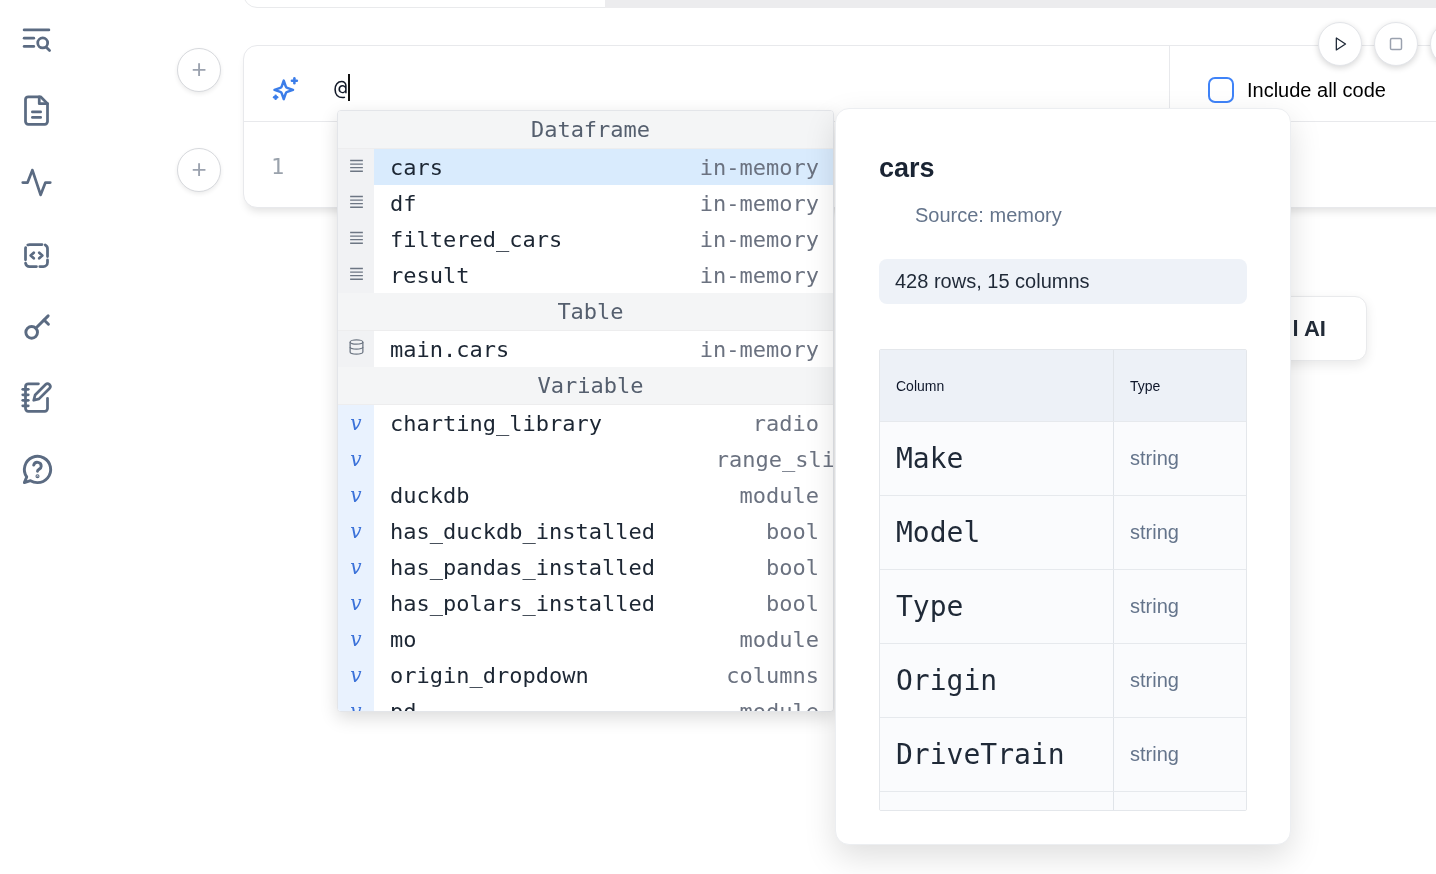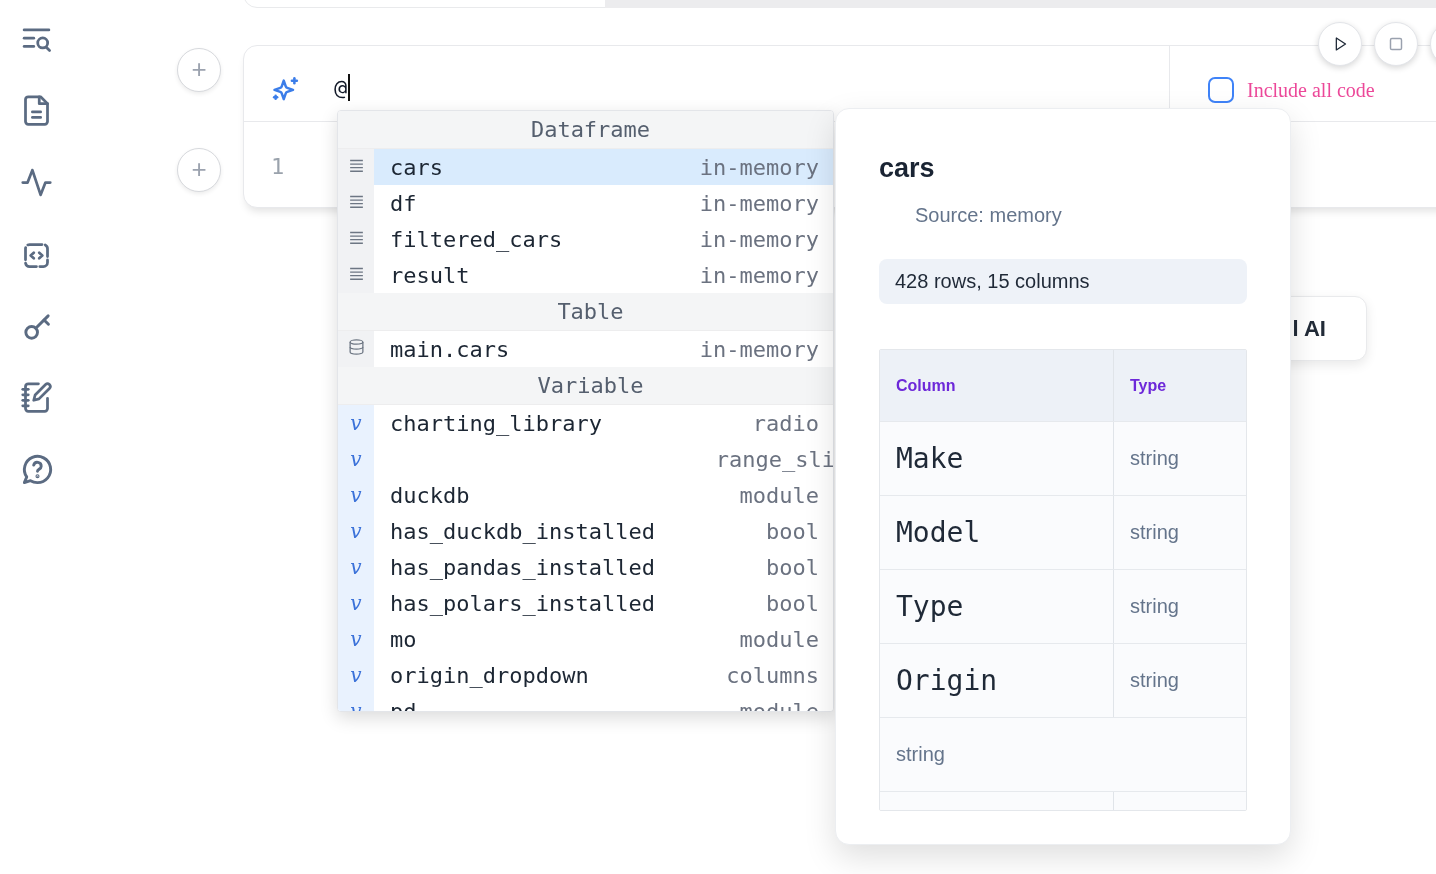--- a/index.html
+++ b/index.html
@@ -27,21 +27,21 @@
     background:#fff; border:1px solid #e8e9ec; border-top-left-radius:14px; border-bottom-left-radius:14px;
     box-shadow:0 6px 8px -3px rgba(0,0,0,.12); z-index:1; }
   .cell-divider-h { position:absolute; left:0; top:75px; width:100%; height:1px; background:#e8e9ec; }
   .cell-divider-v { position:absolute; left:925px; top:0; width:1px; height:75px; background:#e8e9ec; }
   .sparkles { position:absolute; left:26px; top:29px; width:30px; height:30px; }
   .sparkles svg { width:100%; height:100%; stroke:#3b7de9; fill:none; stroke-width:2; stroke-linecap:round; stroke-linejoin:round; }
   .prompt-text { position:absolute; left:90px; top:28px; font-size:22px; color:#111827; }
   .caret { display:inline-block; width:2px; height:27px; background:#111; vertical-align:-6px; margin-left:1px; }
   .include-row { position:absolute; left:964px; top:31px; display:flex; align-items:center; gap:13px; }
   .checkbox { width:26px; height:26px; border:2px solid #3f83f8; border-radius:7px; background:#fff; cursor:pointer; }
-  .include-label { font-size:20px; color:#ec4899;font-family:Liberation Serif, serif; }
+  .include-label { font-size:20px; color:#000000; }
   .line-no { position:absolute; left:27px; top:108px; font-size:22px; color:#9aa2ac; }
 
   
   .run-btn { position:absolute; top:22px; width:44px; height:44px; border-radius:50%; background:#fff;
     border:1px solid #e3e5e9; box-shadow:0 2px 6px rgba(0,0,0,.16); z-index:6; cursor:pointer;
     display:flex; align-items:center; justify-content:center; }
   .run-btn svg { width:22px; height:22px; fill:none; stroke-linejoin:round; }
 
   
   .dropdown { position:absolute; left:337px; top:110px; width:497px; height:602px; background:#fff;
@@ -72,21 +72,21 @@
   .panel-badge { position:absolute; left:43px; top:150px; width:368px; height:45px; background:#eef2f8;
     border-radius:8px; font-size:20px; color:#1f2937; line-height:45px; padding-left:16px; }
   .schema { position:absolute; left:43px; top:240px; width:368px; height:462px; overflow:hidden;
     border:1px solid #e4e7eb; border-radius:2px; }
   .schema-row { display:flex; border-bottom:1px solid #e6e9ed; background:#fafbfd; }
   .schema-row.head { background:#edf1f7; height:72px; }
   .schema-row.body { height:74px; }
   .schema-row.partial { height:18px; border-bottom:none; }
   .sc-col { width:234px; display:flex; align-items:center; padding-left:16px; border-right:1px solid #e0e4e9; }
   .sc-type { flex:1; display:flex; align-items:center; padding-left:16px; }
-  .head .sc-col, .head .sc-type { font-size:16px; color:#6d28d9;font-weight:bold; }
+  .head .sc-col, .head .sc-type { font-size:14px; color:#0f172a; }
   .body .sc-col { font-family:"DejaVu Sans Mono", monospace; font-size:28px; color:#1f2937; }
   .body .sc-type { font-size:20px; color:#64748b; }
 
   
   .ai-btn { position:absolute; left:1186px; top:296px; width:181px; height:65px; background:#fff;
     border:1px solid #e9eaec; border-radius:12px; box-shadow:0 4px 12px rgba(0,0,0,.09); z-index:4;
     font-size:22px; font-weight:bold; color:#222b38; text-align:right; line-height:63px; padding-right:40px; cursor:pointer; }
 </style>
 </head>
 <body>
@@ -361,20 +361,21 @@
       </div>
       <div class="schema-row body">
         <div class="sc-col">Type</div>
         <div class="sc-type">string</div>
       </div>
       <div class="schema-row body">
         <div class="sc-col">Origin</div>
         <div class="sc-type">string</div>
       </div>
       <div class="schema-row body">
+        <div class="sc-col">DriveTrain</div>
         <div class="sc-type">string</div>
       </div>
       <div class="schema-row body partial">
         <div class="sc-col"></div>
         <div class="sc-type"></div>
       </div>
     </div>
   </div>
 
 </div>

